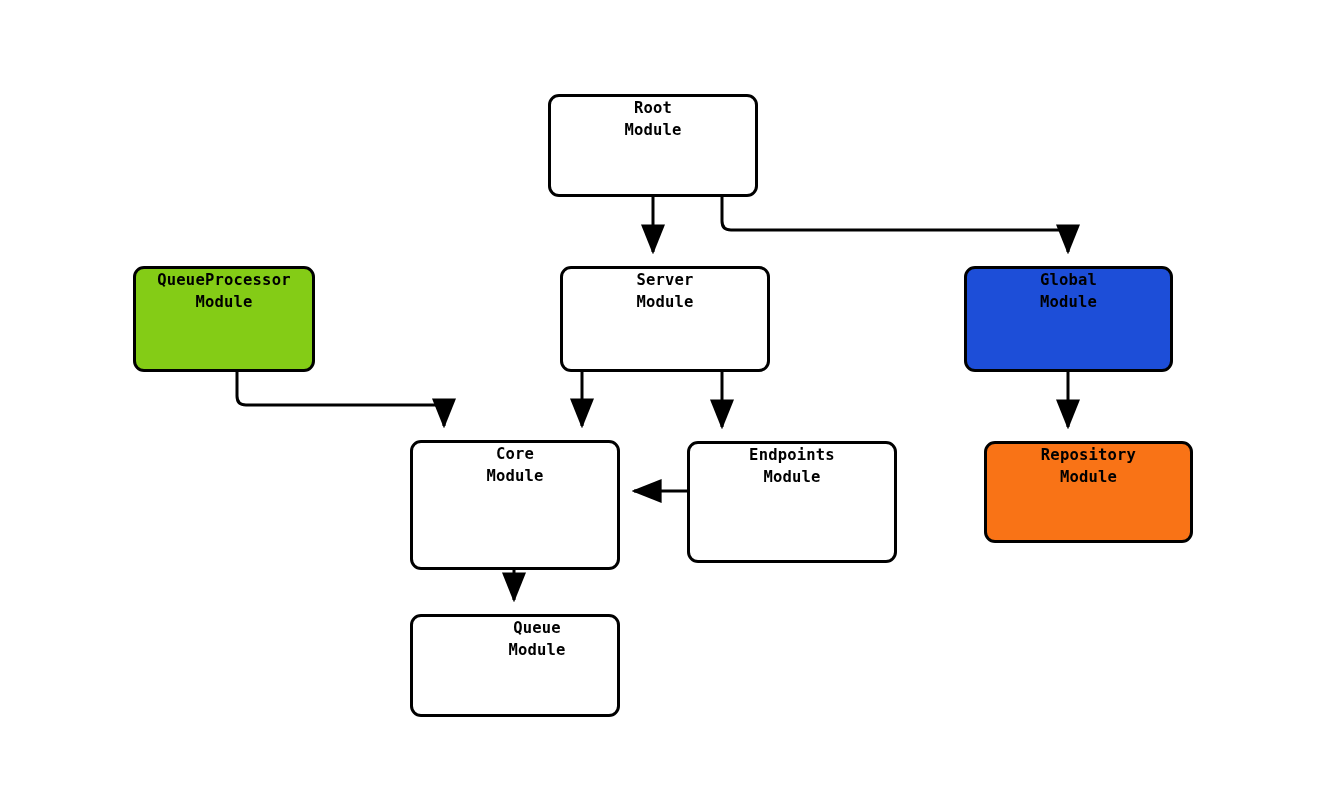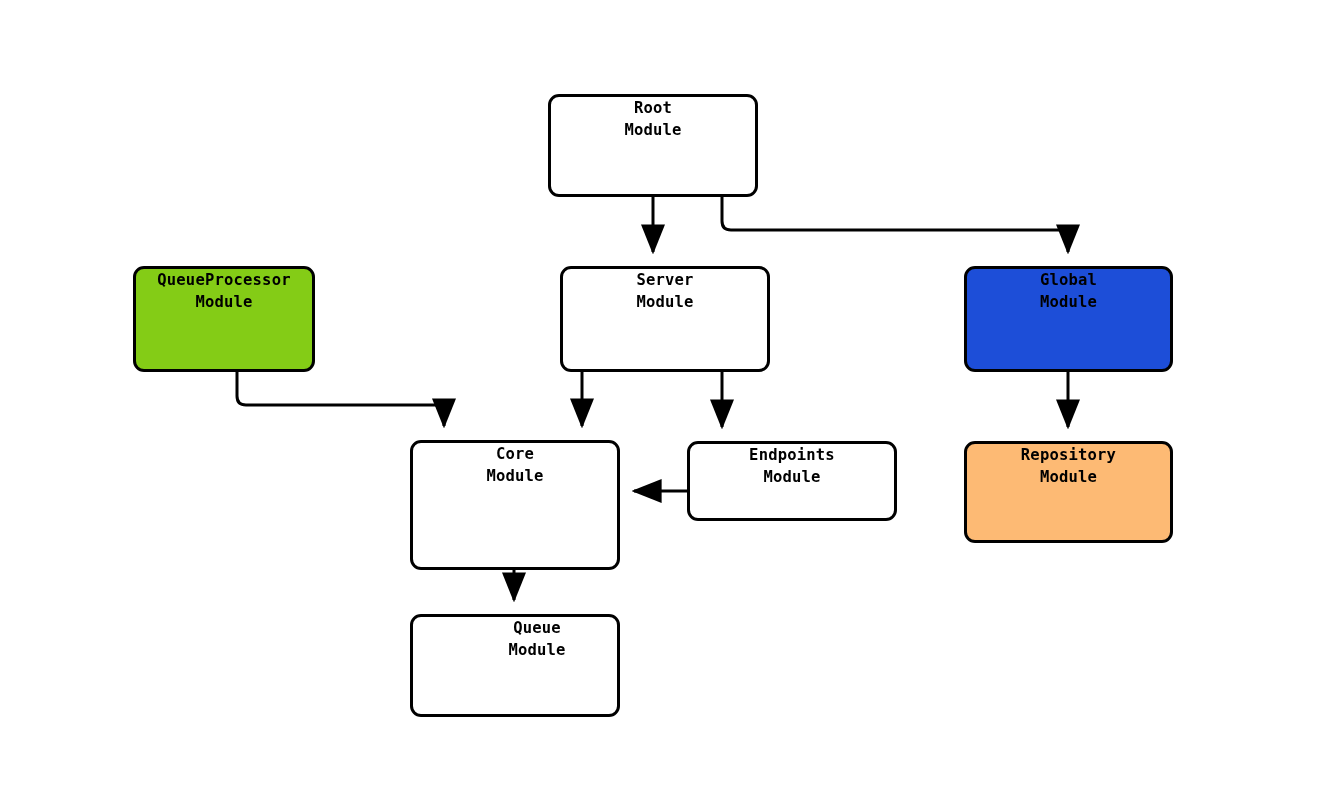--- a/index.html
+++ b/index.html
@@ -87,25 +87,25 @@
         <div class="node-label-line">Module</div>
       </div>
       <div class="node" style="left: 964px; top: 266px; width: 209px; height: 106px; border-color: rgb(0, 0, 0); background: #1d4ed8;">
         <div class="node-label-line">Global</div>
         <div class="node-label-line">Module</div>
       </div>
       <div class="node" style="left: 410px; top: 440px; width: 210px; height: 130px; border-color: rgb(0, 0, 0); background: rgb(255, 255, 255);">
         <div class="node-label-line">Core</div>
         <div class="node-label-line">Module</div>
       </div>
-      <div class="node" style="left: 687px; top: 441px; width: 210px; height: 80px; border-color: rgb(0, 0, 0); background: rgb(255, 255, 255);">
+      <div class="node" style="left: 687px; top: 441px; width: 210px; height: 122px; border-color: rgb(0, 0, 0); background: rgb(255, 255, 255);">
         <div class="node-label-line">Endpoints</div>
         <div class="node-label-line">Module</div>
       </div>
-      <div class="node" style="left: 964px; top: 441px; width: 209px; height: 102px; border-color: rgb(0, 0, 0); background: #fdba74;">
+      <div class="node" style="left: 984px; top: 441px; width: 209px; height: 102px; border-color: rgb(0, 0, 0); background: #f97316;">
         <div class="node-label-line">Repository</div>
         <div class="node-label-line">Module</div>
       </div>
       <div class="node" style="left: 410px; top: 614px; width: 210px; height: 103px; border-color: rgb(0, 0, 0); background: rgb(255, 255, 255); padding-left: 44px;">
         <div class="node-label-line">Queue</div>
         <div class="node-label-line">Module</div>
       </div>
     </div>
 
 </div>

